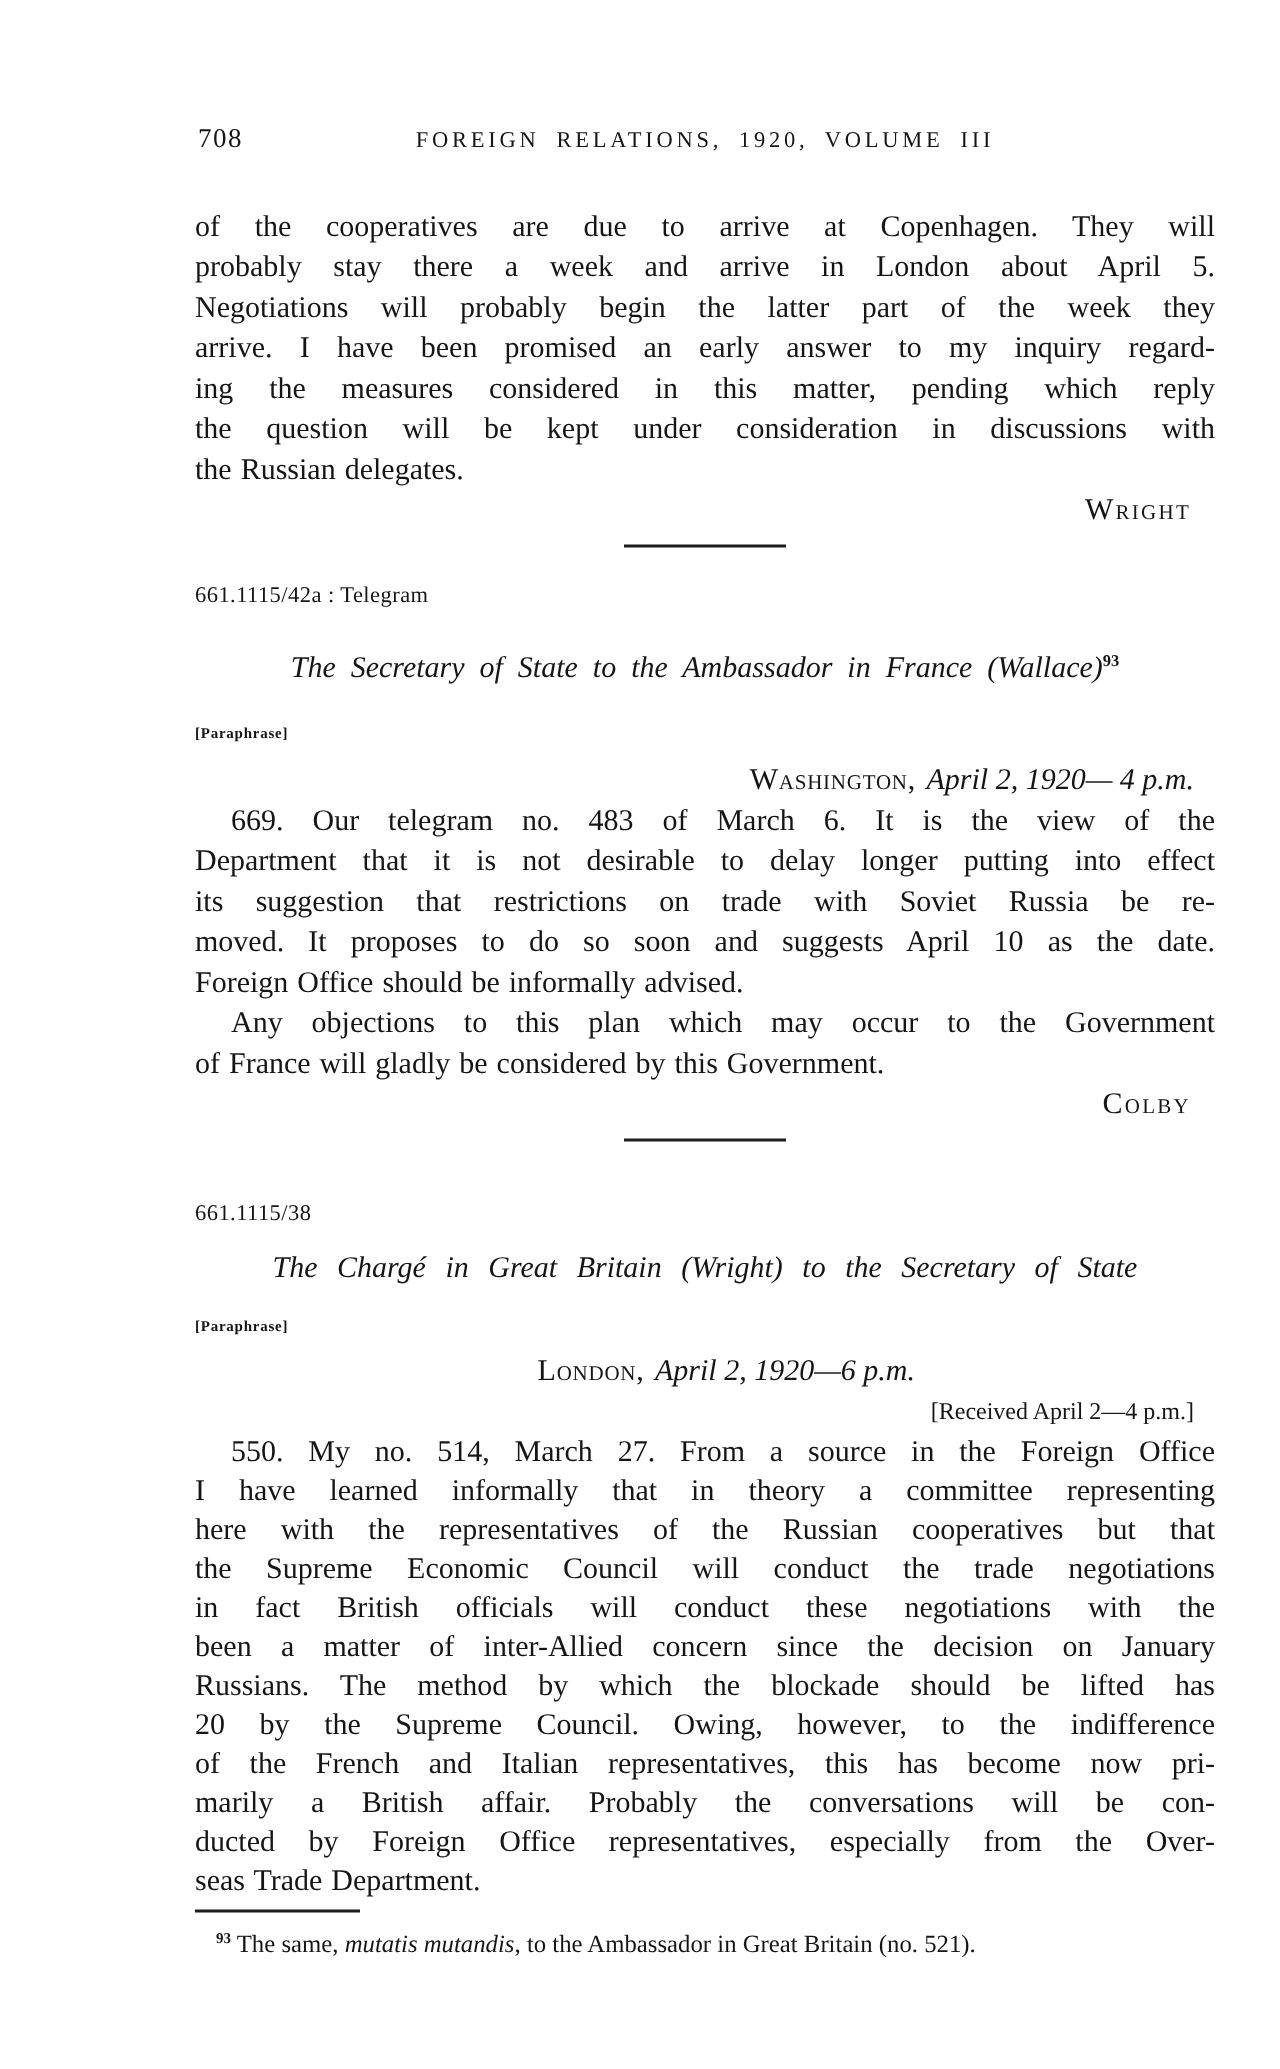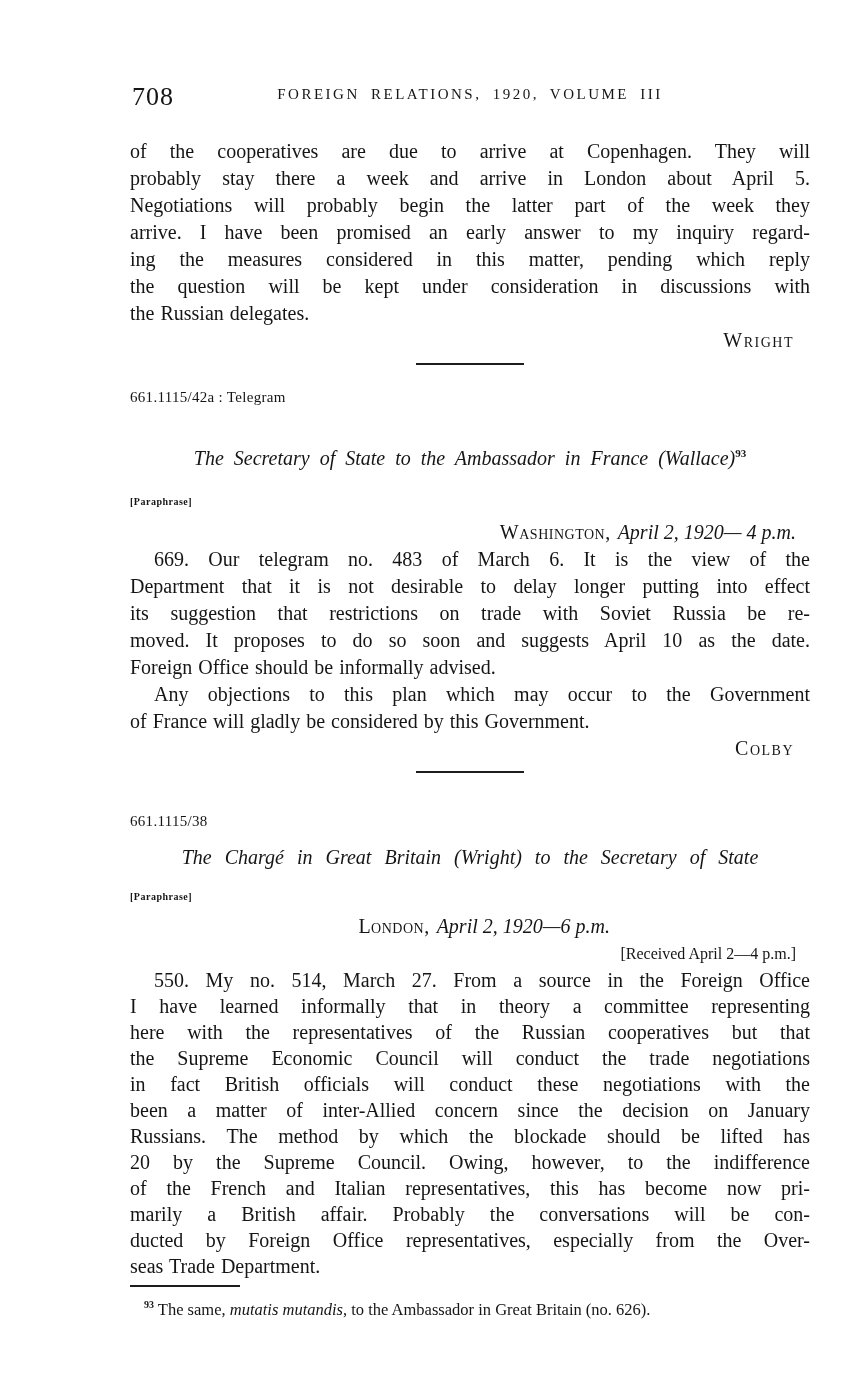--- a/index.html
+++ b/index.html
@@ -12,21 +12,21 @@
   .page {
     box-sizing: border-box;
     width: 853px; height: 1379px;
     padding: 86px 43px 0 130px;
     position: relative;
     background: #ffffff;
   }
   .header { position: relative; height: 26px; }
   .pagenum {
     position: absolute; left: 2px; top: -4px;
-    font-size: 26px; letter-spacing: 1px;
+    font-size: 18px; letter-spacing: 1px;
   }
   .runhead {
     display: block; text-align: center;
     font-size: 15px; letter-spacing: 2.5px; word-spacing: 5px;
   }
   .para { margin: 0; }
   .para-cont { margin-top: 26px; }
   .ln {
     font-size: 20px; line-height: 27px;
     text-align: justify; text-align-last: justify;
@@ -38,21 +38,21 @@
   .sig {
     font-size: 20px; line-height: 27px;
     text-align: right; padding-right: 16px;
     font-variant: small-caps; letter-spacing: 1.5px;
   }
   .hr-center { width: 108px; height: 2px; background: #1d1d1d; margin: 9px auto 0; }
   .ref { font-size: 15px; line-height: 20px; margin-top: 22px; letter-spacing: 0.3px; }
   .ref-2 { margin-top: 38px; }
   .doc-title {
     text-align: center; font-style: italic;
-    font-size: 20px; line-height: 28px; margin-top: 32px;
+    font-size: 20px; line-height: 28px; margin-top: 20px;
     word-spacing: 5px;
   }
   .doc-title-wide { margin-top: 12px; word-spacing: 8px; }
   .doc-title sup { font-size: 11px; font-style: normal; font-weight: bold; }
   .paraphrase {
     text-align: left; font-size: 10px; line-height: 20px;
     font-weight: bold; margin-top: 20px; letter-spacing: 0.5px;
   }
   .paraphrase-2 { margin-top: 16px; }
   .dateline {
@@ -131,15 +131,15 @@
     <div class="ln">been a matter of inter-Allied concern since the decision on January</div>
     <div class="ln">Russians. The method by which the blockade should be lifted has</div>
     <div class="ln">20 by the Supreme Council. Owing, however, to the indifference</div>
     <div class="ln">of the French and Italian representatives, this has become now pri-</div>
     <div class="ln">marily a British affair. Probably the conversations will be con-</div>
     <div class="ln">ducted by Foreign Office representatives, especially from the Over-</div>
     <div class="ln last">seas Trade Department.</div>
   </div>
 
   <div class="fnrule"></div>
-  <div class="footnote"><sup>93</sup><span> The same, </span><em>mutatis mutandis</em><span>, to the Ambassador in Great Britain (no. 626).</span></div>
+  <div class="footnote"><sup>93</sup><span> The same, </span><em>mutatis mutandis</em><span>, to the Ambassador in Great Britain (no. 521).</span></div>
 
 </div>
 
 </body></html>

